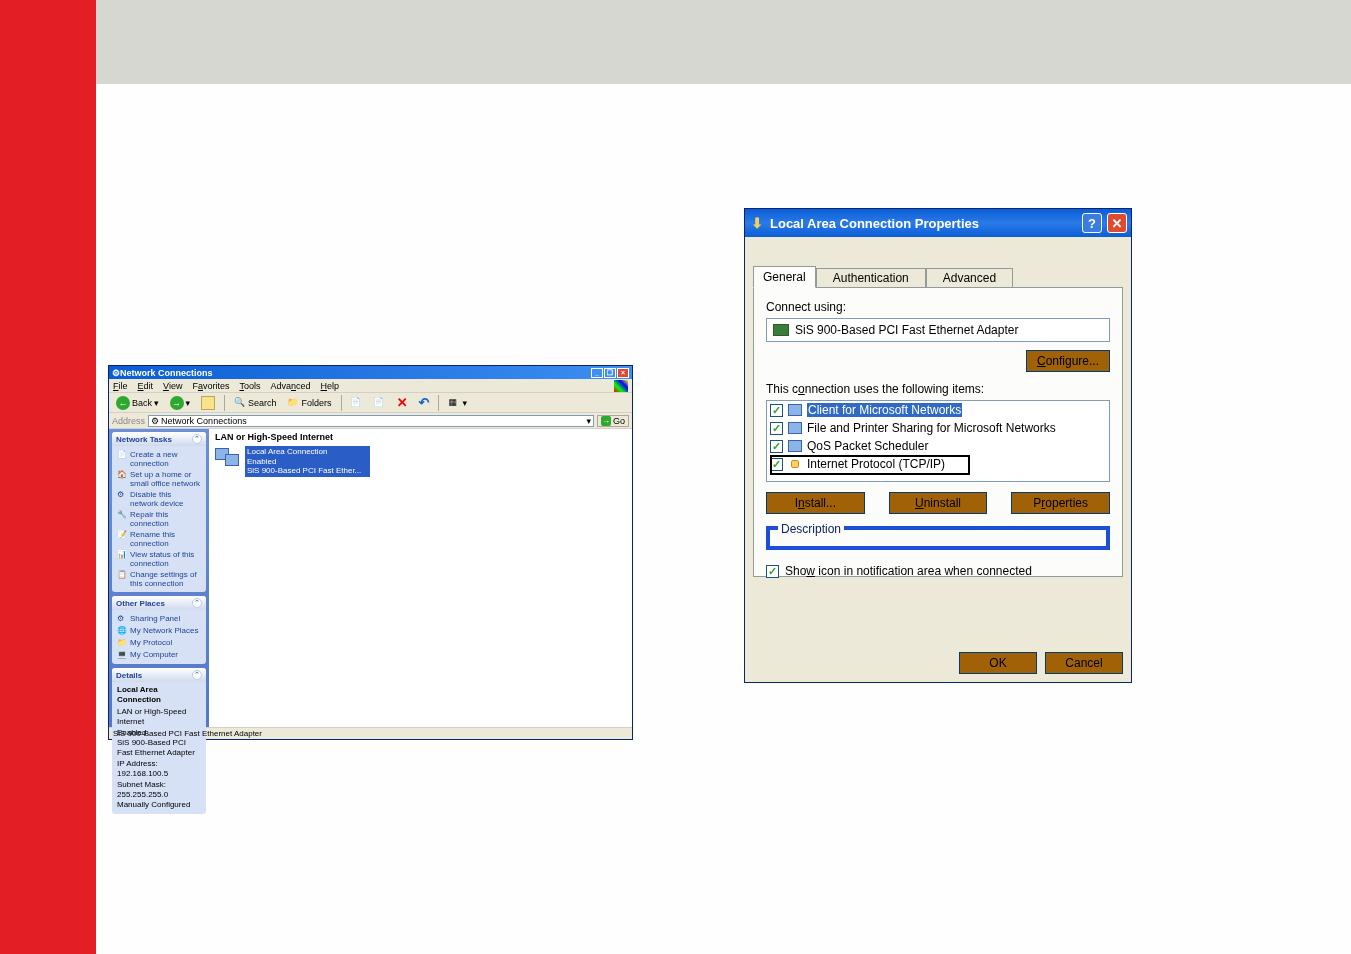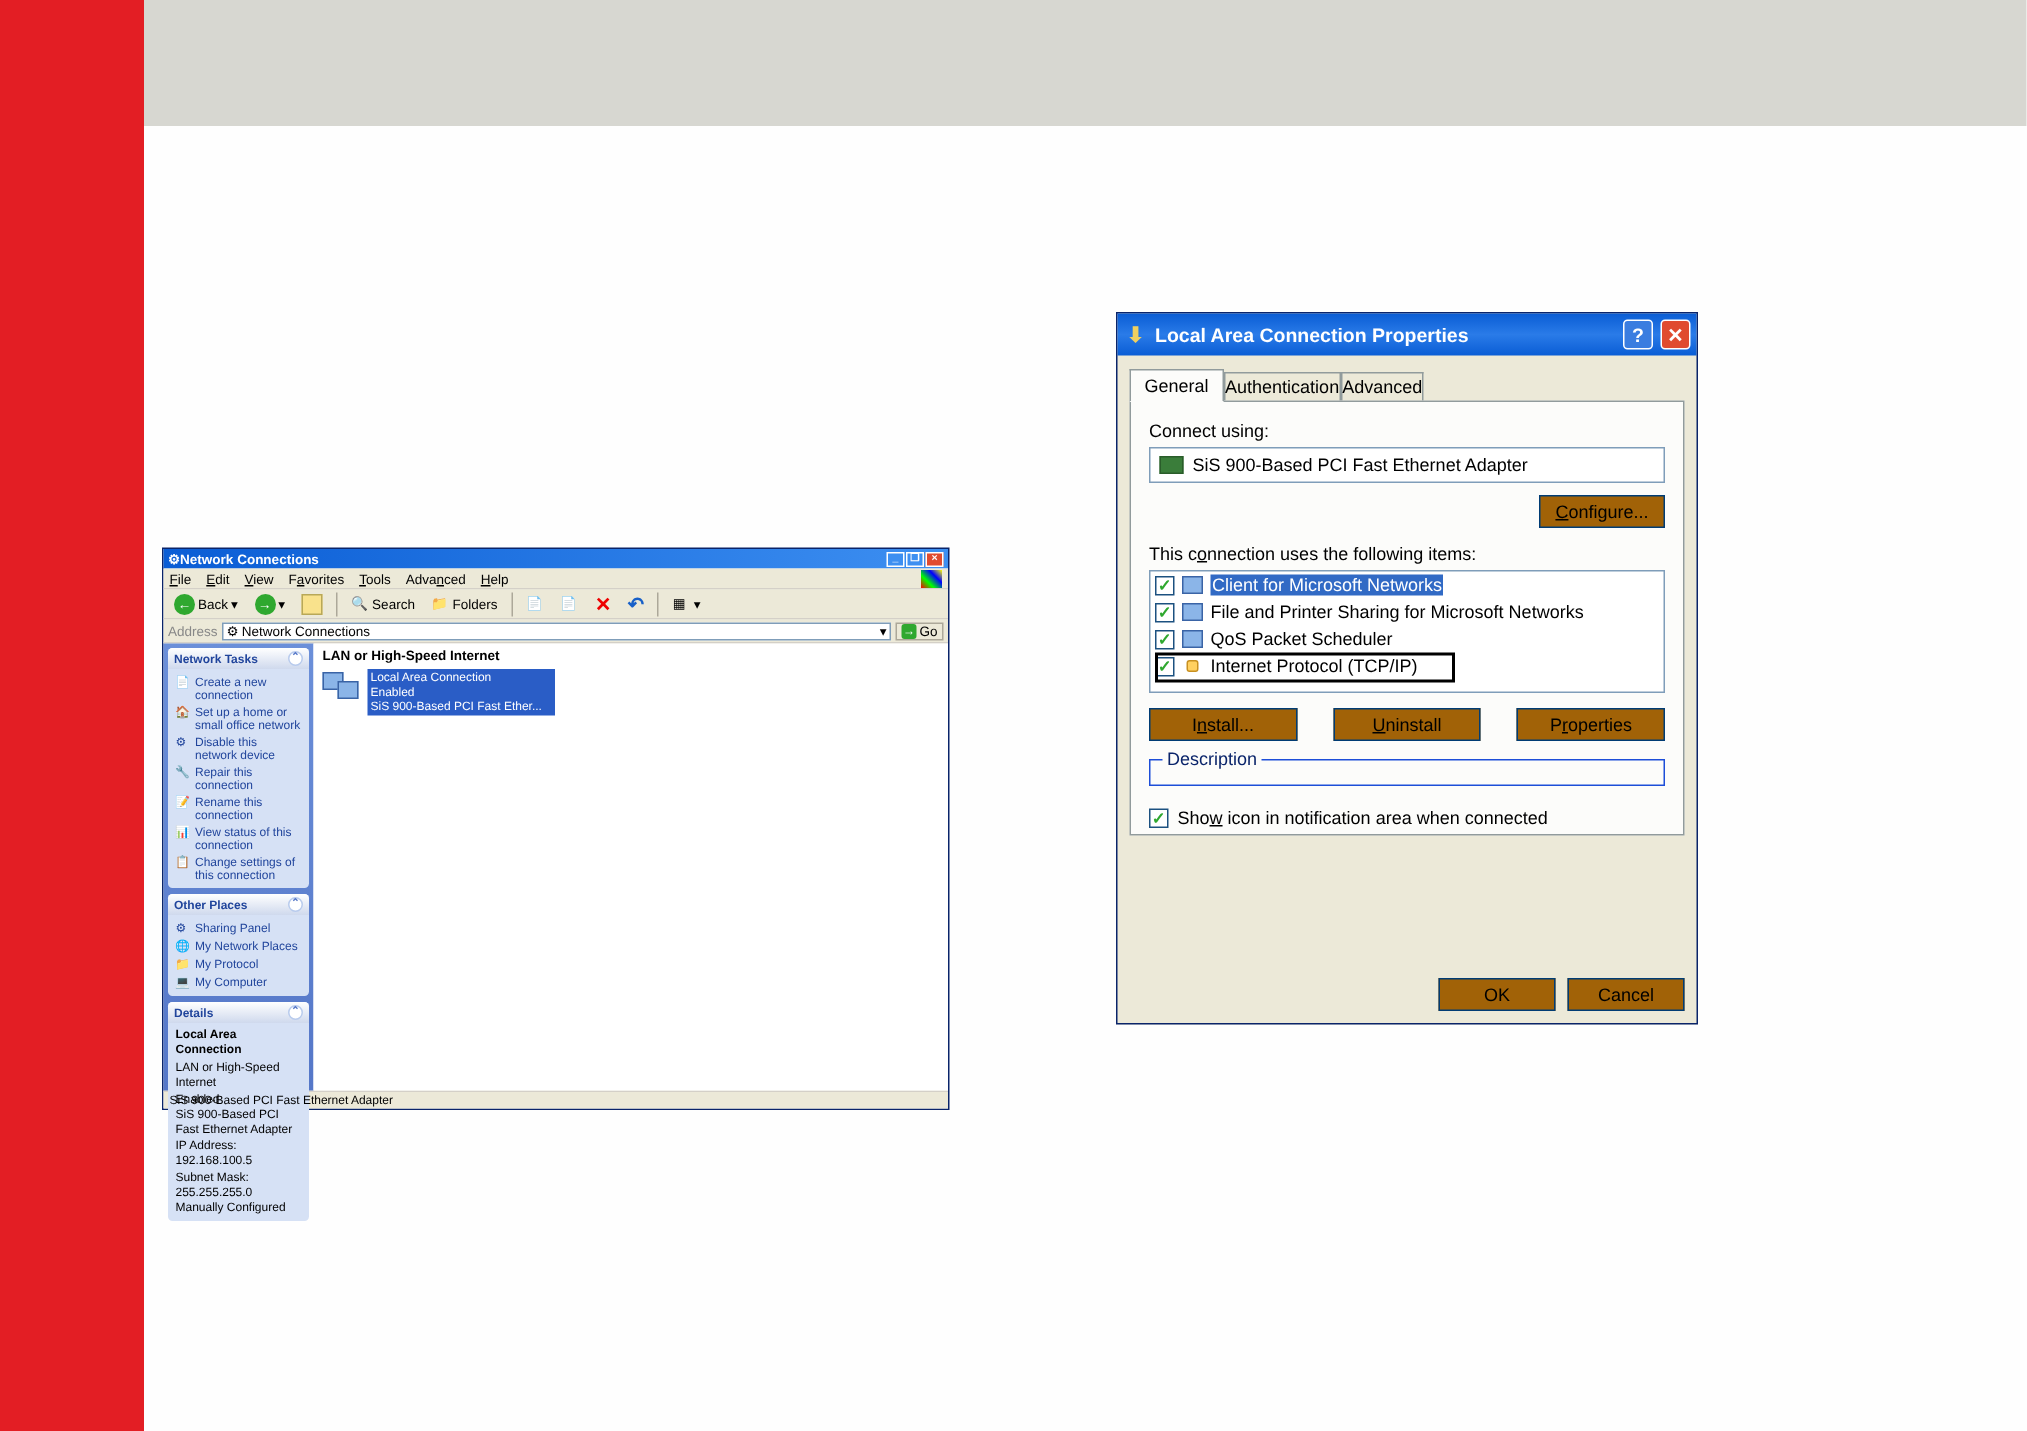--- a/index.html
+++ b/index.html
@@ -116,45 +116,45 @@
     color:#fff; font-weight:bold;
     display:flex; align-items:center; padding:0 4px; gap:5px;
     font-size:13px;
   }
   .dlg-title .ticon { width:16px;height:16px;display:flex;align-items:center;justify-content:center;color:#f0d060;font-size:14px; }
   .dlg-title .sp { flex:1; }
   .dlg-title .dbtn { width:20px;height:20px;border-radius:3px;border:1px solid #fff;display:flex;align-items:center;justify-content:center;font-weight:bold; }
   .dlg-title .help { background:#3a7de0; color:#fff; }
   .dlg-title .close { background:#e04b2f; color:#fff; }
 
-  .dlg-tabs { display:flex; padding:8px 8px 0 8px; position:relative; }
+  .dlg-tabs { display:flex; padding:8px 8px 0 8px; position:relative;margin-top:20px; }
   .dlg-tab { padding:3px 9px; border:1px solid #919b9c; border-bottom:none; background:#ece9d8; position:relative; bottom:-1px; font-size:12px; }
   .dlg-tab.active { background:#fcfcfa; z-index:2; border-bottom:1px solid #fcfcfa; }
-  .dlg-tab:not(.active) { margin-top:2px; padding:2px 0; }
+  .dlg-tab:not(.active) { margin-top:2px; padding:2px 16px; }
   .dlg-page { margin:0 8px 8px 8px; border:1px solid #919b9c; background:#fcfcfa; padding:12px 12px; height:290px; position:relative; }
 
   .dlg-label { margin-bottom:4px; }
   .dlg-adapter { border:1px solid #7f9db9; background:#fff; height:24px; display:flex; align-items:center; padding:0 6px; gap:6px; margin-bottom:8px; }
   .dlg-adapter .aicon { width:16px;height:12px;background:#3a7d3a;border:1px solid #2a5d2a; }
   .dlg-cfg { text-align:right; margin-bottom:10px; }
   .dlg-btn { min-width:78px; height:22px; border:1px solid #003c74; background:#a16207; padding:0 10px; font-size:12px; cursor:pointer; }
 
   .dlg-list { border:1px solid #7f9db9; background:#fff; height:82px; overflow:hidden; position:relative; }
   .dlg-list .row { display:flex; align-items:center; gap:4px; padding:1px 3px; height:18px; }
   .dlg-list .row .cb { width:13px;height:13px;border:1px solid #1c5180;background:#fff;display:flex;align-items:center;justify-content:center;color:#2fa82f;font-size:11px;font-weight:bold; }
   .dlg-list .row .ricon { width:16px;height:14px;position:relative; }
   .dlg-list .row .ricon.mon::before { content:'';position:absolute;width:12px;height:10px;background:#8bb5e8;border:1px solid #3a64a6;top:1px;left:1px; }
   .dlg-list .row .ricon.net::before { content:'';position:absolute;width:6px;height:6px;background:#ffd060;border:1px solid #c89020;border-radius:2px;top:3px;left:4px; }
   .dlg-list .row.sel .rtxt { background:#316ac5; color:#fff; padding:0 1px; }
   .dlg-list .tcpip-frame { position:absolute; left:3px; top:54px; width:200px; height:20px; border:2px solid #000; pointer-events:none; }
 
   .dlg-actions { display:flex; gap:24px; margin-top:10px; }
   .dlg-actions .dlg-btn { flex:1; }
 
-  .dlg-fieldset { border:1px solid #1d4ed8; margin-top:12px; padding:6px 8px 10px 8px; position:relative; }
+  .dlg-fieldset { border:4px solid #1d4ed8; margin-top:12px; padding:6px 8px 10px 8px; position:relative; }
   .dlg-fieldset .leg { position:absolute; top:-8px; left:8px; background:#fcfcfa; padding:0 3px; color:#0a246a;}
   .dlg-desc { font-size:12px; line-height:1.3; margin-top:4px; }
 
   .dlg-show { display:flex; align-items:center; gap:6px; margin-top:14px; }
   .dlg-show .cb { width:13px;height:13px;border:1px solid #1c5180;background:#fff;display:flex;align-items:center;justify-content:center;color:#2fa82f;font-size:11px;font-weight:bold; }
 
   .dlg-foot { position:absolute; right:8px; bottom:8px; display:flex; gap:8px; }
 
   u { text-decoration: underline; }
 </style>

